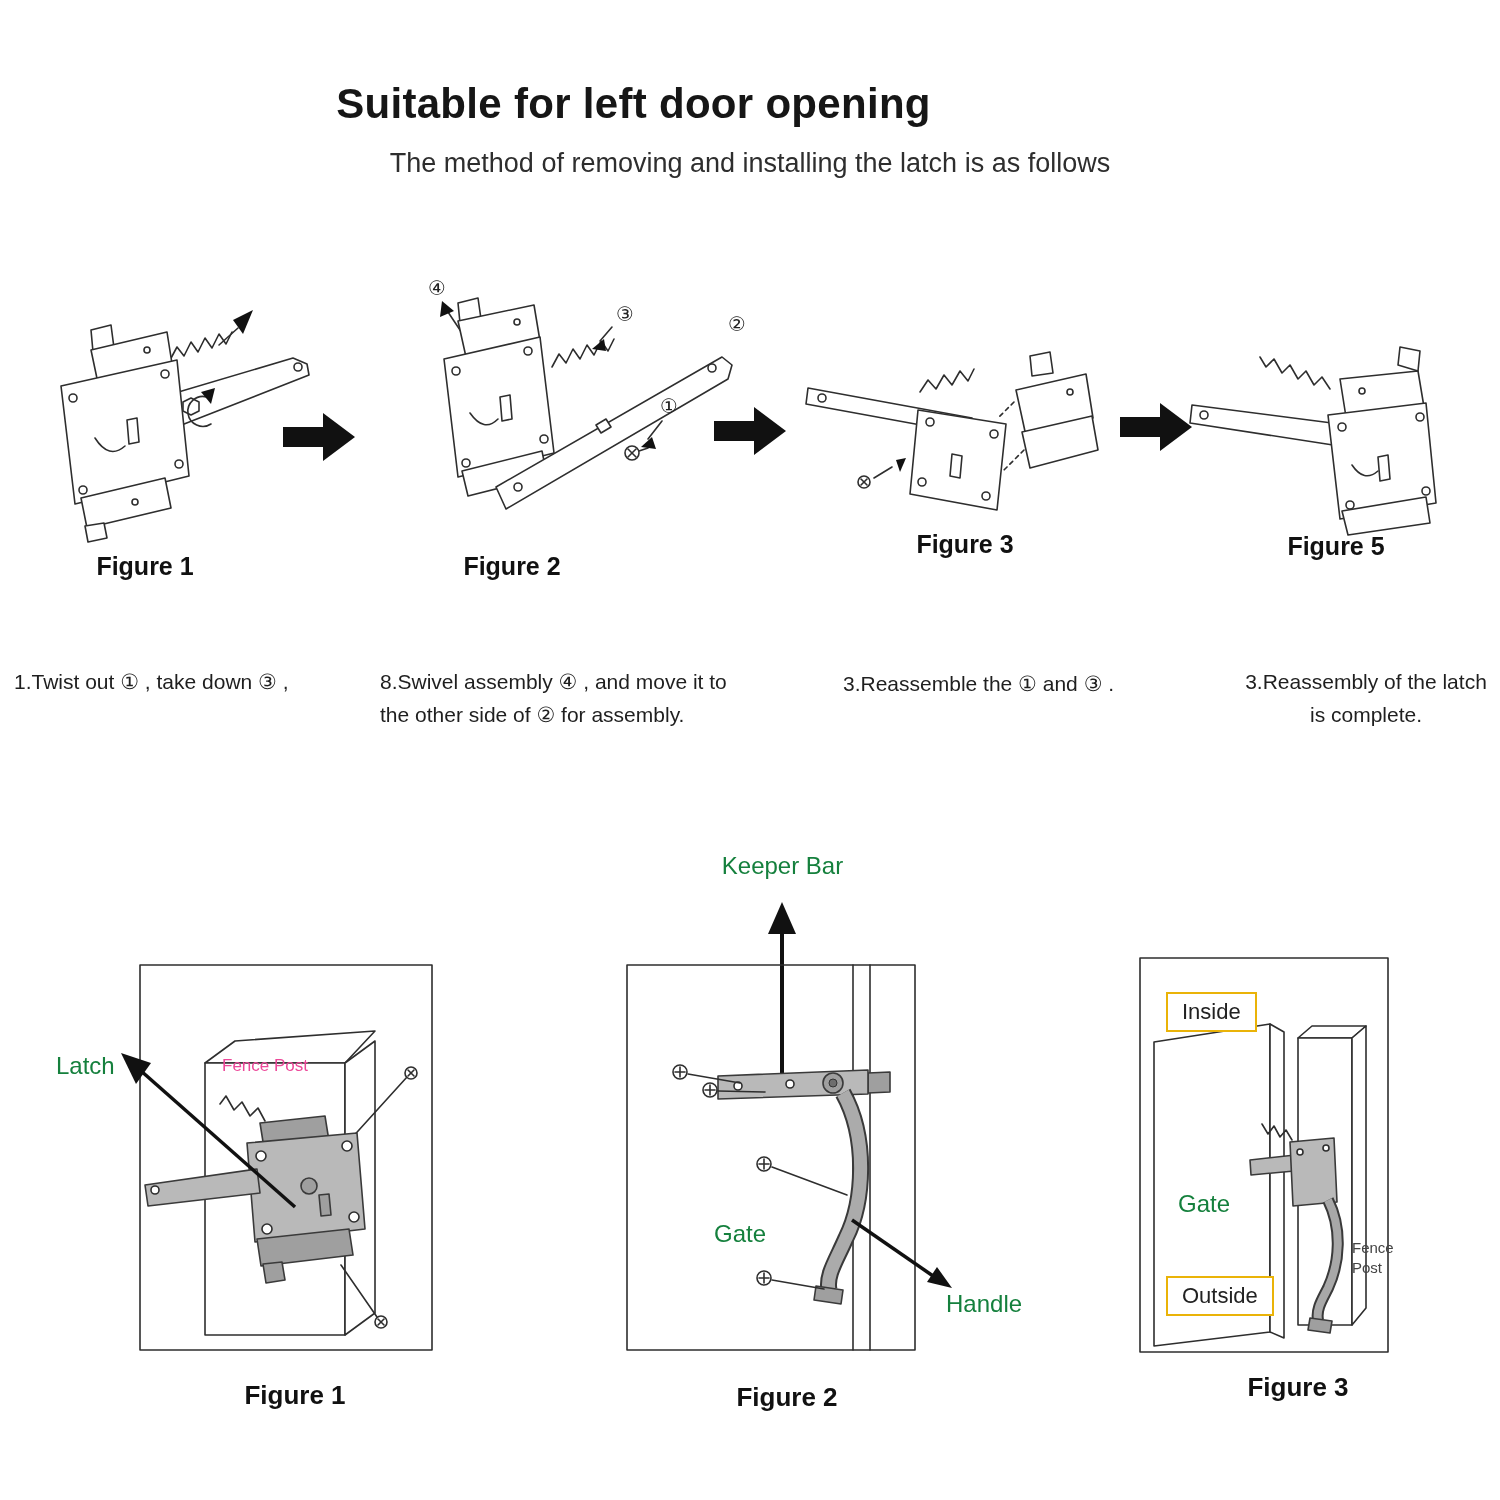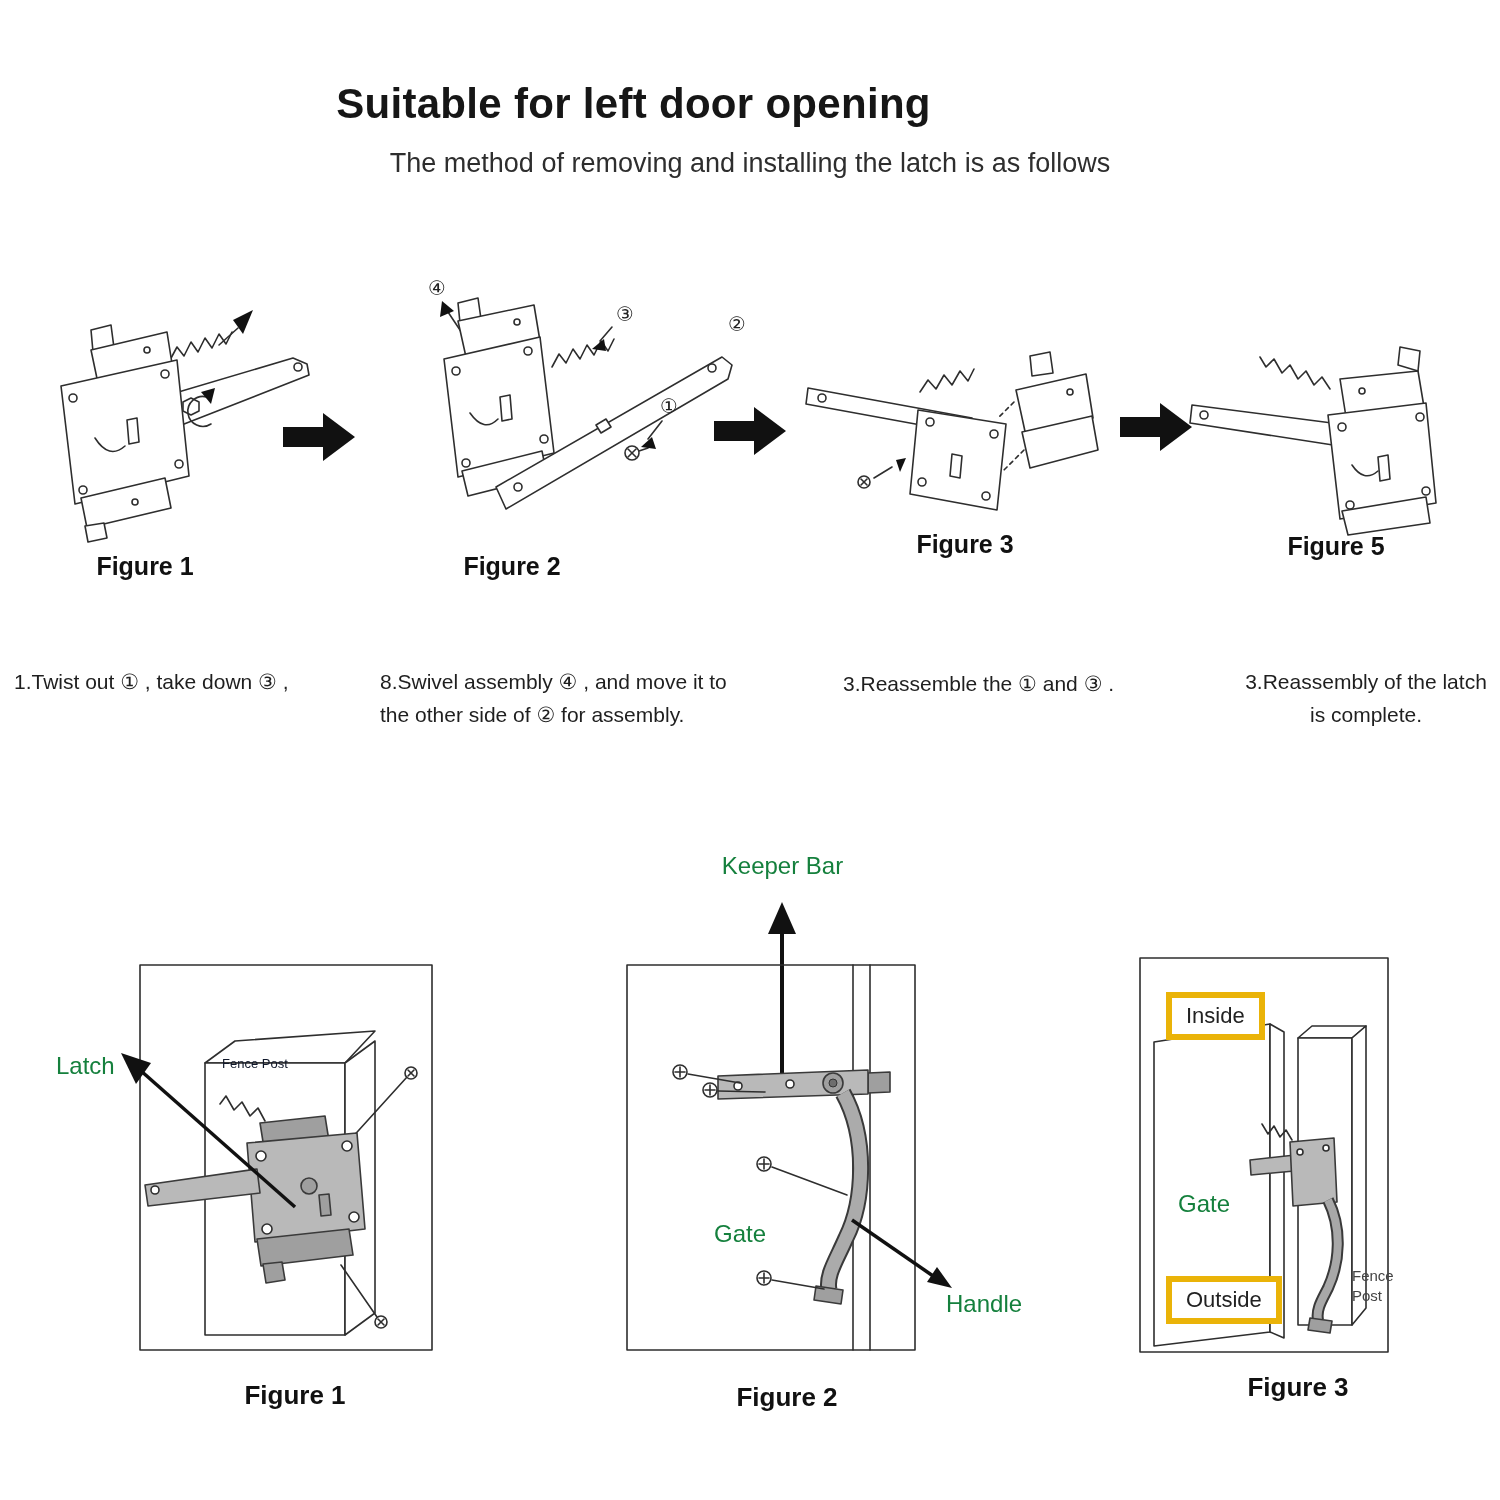--- a/index.html
+++ b/index.html
@@ -9,23 +9,23 @@
     font-family:"Liberation Sans", sans-serif; color:#1c1c1c;
   }
   .abs { position:absolute; }
   .title { font-size:42px; font-weight:bold; letter-spacing:0.3px; color:#161616; }
   .subtitle { font-size:27px; color:#2e2e2e; }
   .center { text-align:center; }
   .fig-caption { font-size:25px; font-weight:bold; color:#111; }
   .step { font-size:21px; line-height:1.55; color:#1f1f1f; }
   .step .indent { padding-left:24px; }
   .label { font-size:24px; color:#15803d; }
-  .small-label { font-size:13px; color:#0f172a; }
-  .tiny-label { font-size:15px; color:#444; line-height:1.3;margin-top:28px; }
-  .boxed { border:6px solid #eab308; padding:5px 14px; font-size:22px; color:#222; background:#fff; display:inline-block; }
+  .small-label { font-size:17px; color:#ec4899; }
+  .tiny-label { font-size:15px; color:#444; line-height:1.3; }
+  .boxed { border:2px solid #eab308; padding:5px 14px; font-size:22px; color:#222; background:#fff; display:inline-block; }
   svg { display:block; }
   svg .ln { fill:none; stroke:#2e2e2e; stroke-width:1.6; stroke-linecap:round; stroke-linejoin:round; }
   svg .wh { fill:#ffffff; stroke:#2e2e2e; stroke-width:1.6; stroke-linejoin:round; }
   svg .gr1 { fill:#b9b9b9; stroke:#3a3a3a; stroke-width:1.6; stroke-linejoin:round; }
   svg .gr2 { fill:#9f9f9f; stroke:#3a3a3a; stroke-width:1.6; stroke-linejoin:round; }
   svg .blk { fill:#111; stroke:none; }
   svg .callout { font-size:20px; fill:#222; font-family:"DejaVu Sans", sans-serif; }
 </style>
 </head>
 <body>

